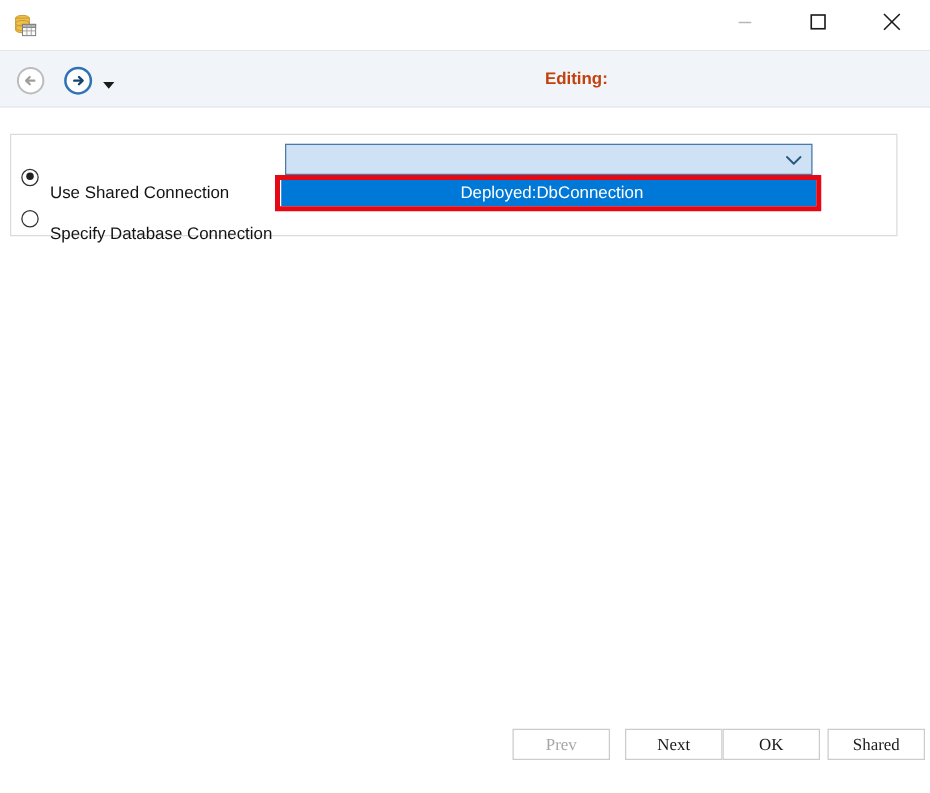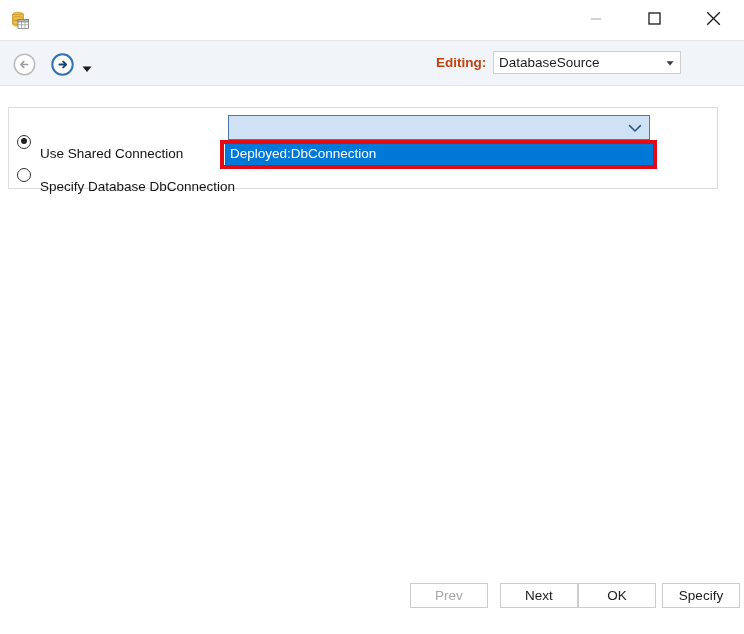--- a/index.html
+++ b/index.html
@@ -188,20 +188,21 @@
     z-index: 5;
   }
   .dd-item {
     height: 22px;
     line-height: 22px;
     padding-left: 5px;
     font-size: 13.5px;
     color: #000000;
     white-space: nowrap;
     box-sizing: border-box;
+    text-align: center;
   }
   .dd-item.selected {
     background: #0078d7;
     color: #ffffff;
   }
 
   
   .annot-rect {
     position: absolute;
     left: 220px; top: 140px;
@@ -215,21 +216,21 @@
 
   
   .btn {
     position: absolute;
     top: 583px;
     height: 25px;
     width: 78px;
     background: #ffffff;
     border: 1px solid #cccccc;
     box-sizing: border-box;
-    font-family: Liberation Sans, sans-serif;
+    font-family: Liberation Serif, serif;
     font-size: 13.5px;
     color: #1b1b1b;
     display: flex;
     align-items: center;
     justify-content: center;
     padding: 0;
   }
   .btn.disabled { color: #a7a7a7; }
   .btn-prev   { left: 410px; }
   .btn-next   { left: 500px; }
@@ -309,40 +310,32 @@
   <div class="nav-caret">
     <span>
       <svg width="12" height="10" viewBox="0 0 12 10">
         <path d="M1.5 2.5 L10.5 2.5 L6 8 Z" fill="#1b1b1b"></path>
       </svg>
     </span>
   </div>
 
   <span class="editing-label">Editing:</span>
 
-  <div class="editing-combo">
-    <span class="val">DatabaseSource</span>
-    <span class="arrow">
-      <svg width="10" height="8" viewBox="0 0 10 8">
-        <path d="M1.5 2.2 L8.5 2.2 L5 6.4 Z" fill="#3a3a3a"></path>
-      </svg>
-    </span>
-  </div>
 </div>
 
 <div class="groupbox">
 
   <div class="radio-row r1">
     <span class="radio-mark checked"></span>
     <span class="radio-label">Use Shared Connection</span>
   </div>
 
   <div class="radio-row r2">
     <span class="radio-mark"></span>
-    <span class="radio-label">Specify Database DbConnection</span>
+    <span class="radio-label">Specify Database Connection</span>
   </div>
 </div>
 
 <div class="conn-combo">
   <span class="selected-text"></span>
   <span class="chev">
     <svg width="14" height="10" viewBox="0 0 14 10">
       <path d="M1.6 2.6 L7 8 L12.4 2.6" fill="none" stroke="#29587f" stroke-width="1.5" stroke-linecap="round" stroke-linejoin="round"></path>
     </svg>
   </span>
@@ -350,13 +343,13 @@
 
 <div class="conn-dropdown">
   <div class="dd-item selected">Deployed:DbConnection</div>
 </div>
 
 <div class="annot-rect"></div>
 
 <button class="btn btn-prev disabled">Prev</button>
 <button class="btn btn-next">Next</button>
 <button class="btn btn-ok">OK</button>
-<button class="btn btn-cancel">Specify</button>
+<button class="btn btn-cancel">Shared</button>
 
 </body></html>

